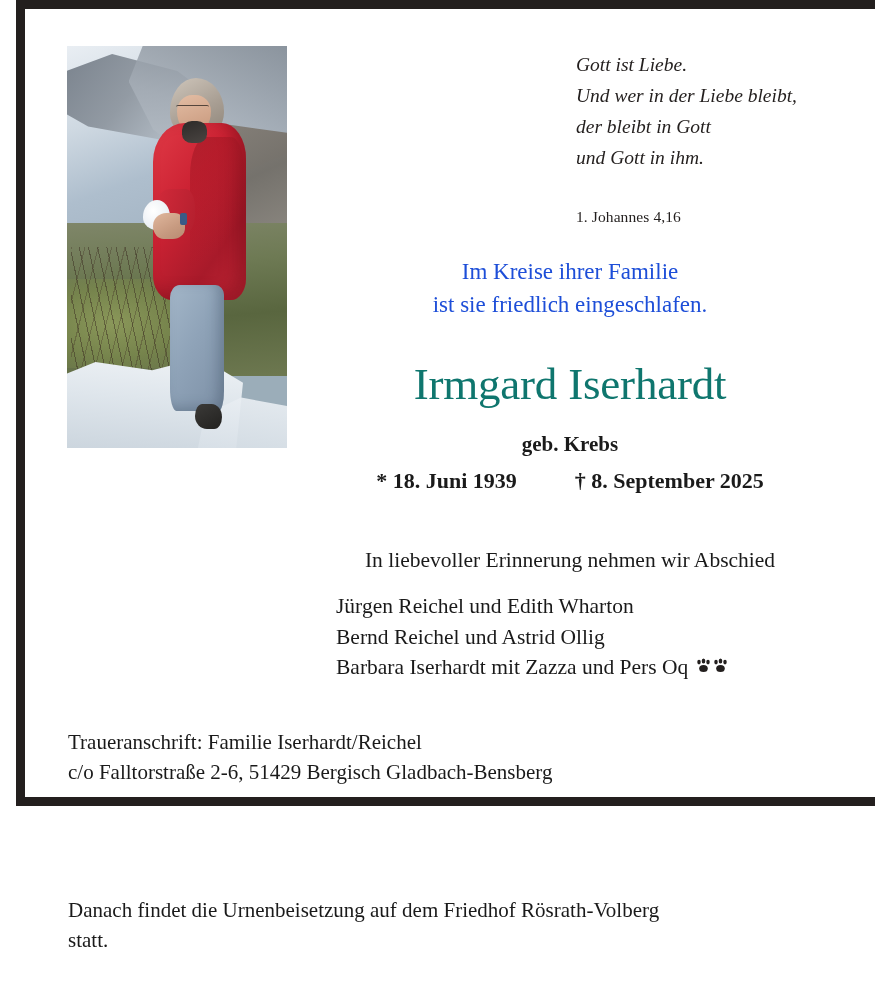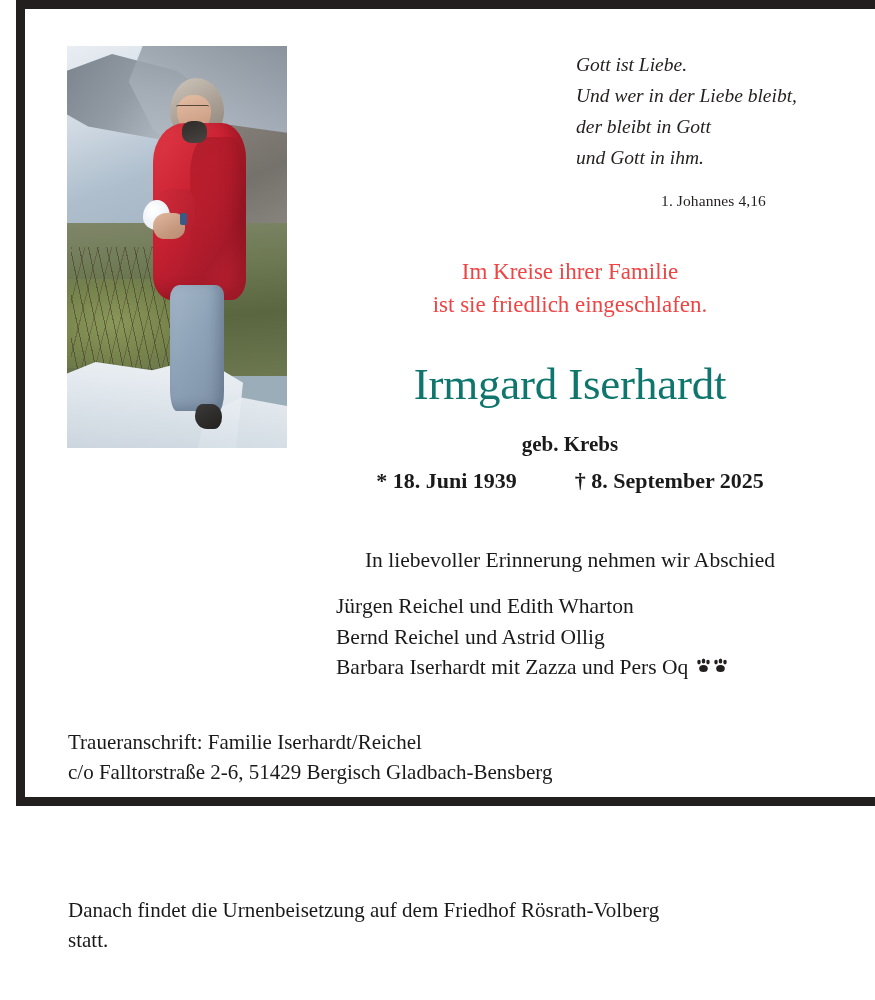--- a/index.html
+++ b/index.html
@@ -173,37 +173,37 @@
     left: 551px;
     top: 40px;
     width: 275px;
     font-style: italic;
     font-size: 19.5px;
     line-height: 31px;
     color: #231f1e;
   }
   .verse-line { white-space: nowrap; }
   .verse-ref {
-    margin-top: 12px;
-    text-align: center;
+    margin-top: 28px;
+    text-align: left;
     font-style: normal;
     font-size: 15.5px;
     letter-spacing: .1px;
   }
 
   
   .intro {
     position: absolute;
     left: 271px;
     top: 246px;
     width: 548px;
     text-align: center;
     font-size: 23px;
     line-height: 33px;
-    color: #ef4444;
+    color: #1d4ed8;
   }
 
   
   .name-block {
     position: absolute;
     left: 271px;
     top: 348px;
     width: 548px;
     text-align: center;
   }

